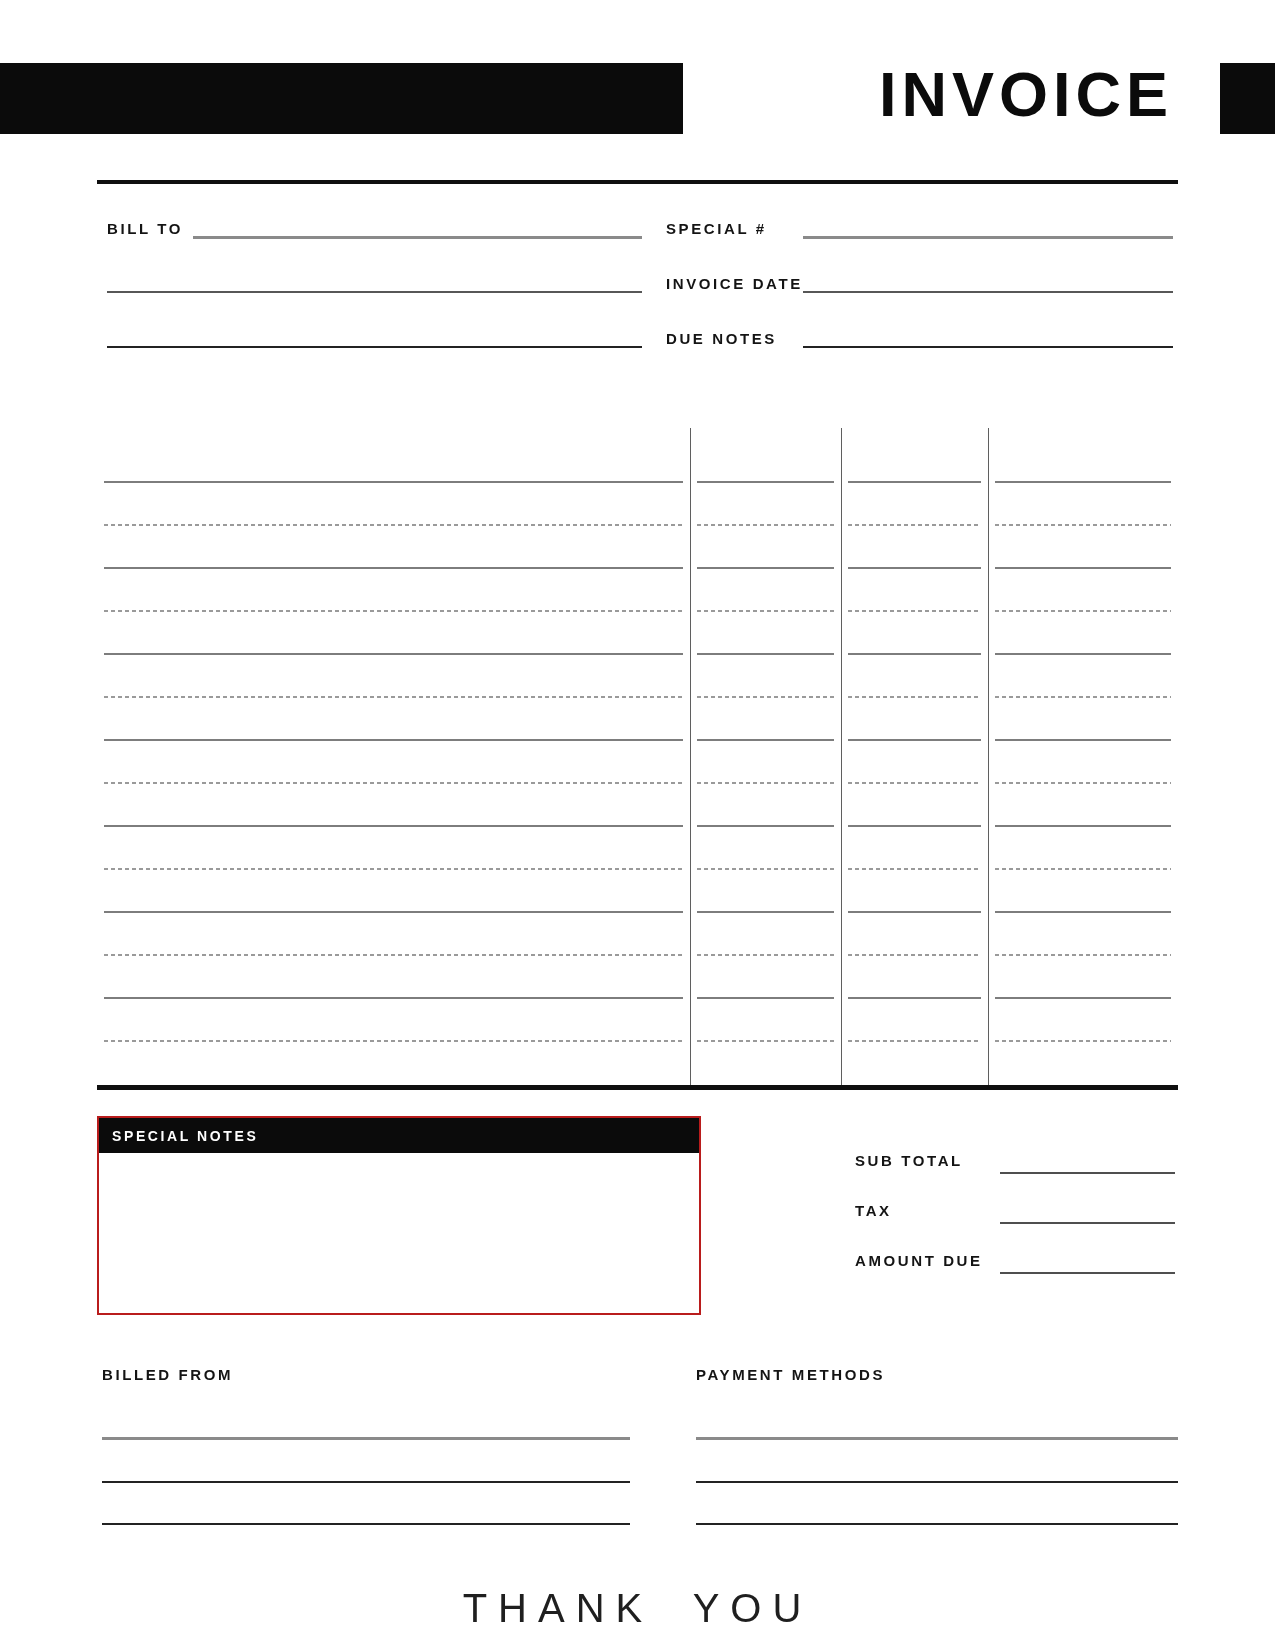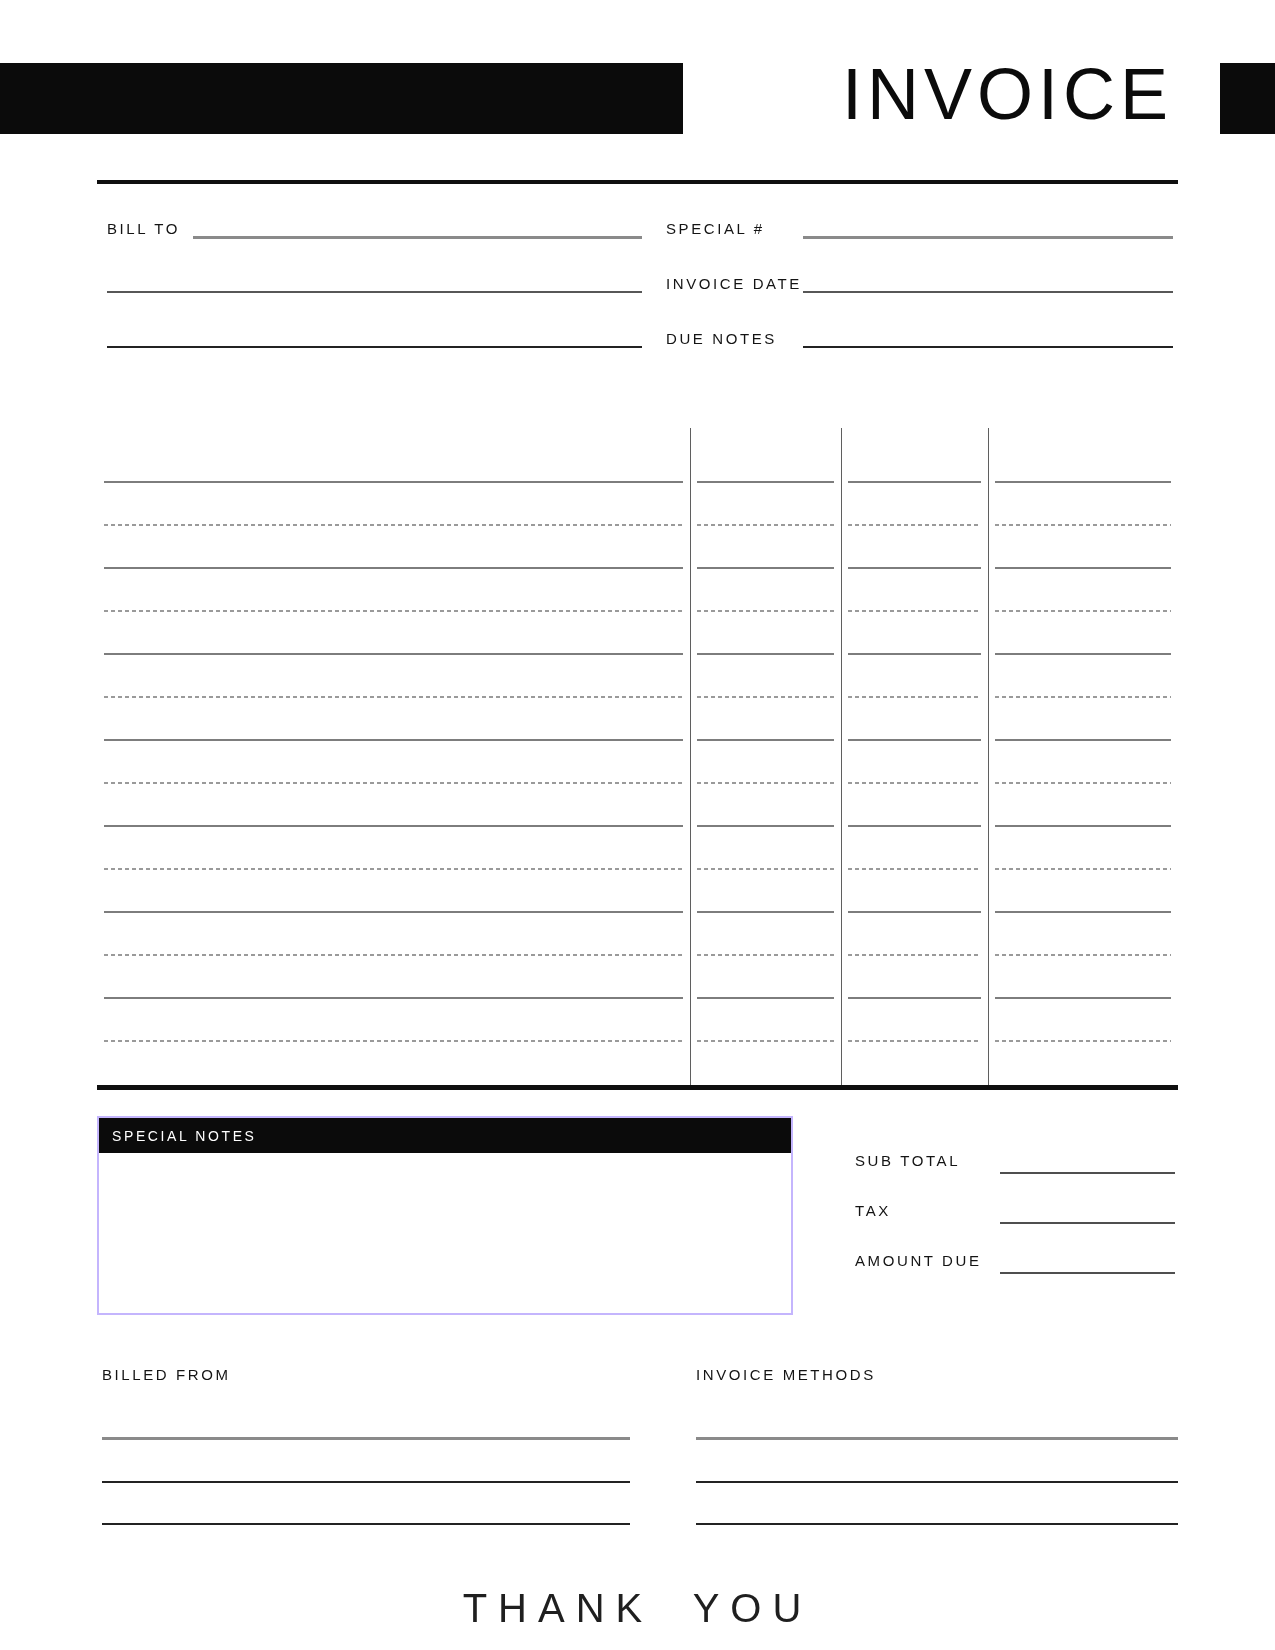--- a/index.html
+++ b/index.html
@@ -5,46 +5,46 @@
   html,body{margin:0;padding:0;background:#ffffff;}
   .page{
     position:relative;width:1275px;height:1650px;background:#fff;
     font-family:"Liberation Sans",sans-serif;overflow:hidden;
   }
   
   .top-bar{position:absolute;left:0;top:63px;width:683px;height:71px;background:#0b0b0b;}
   .top-square{position:absolute;left:1220px;top:63px;width:55px;height:71px;background:#0b0b0b;}
   .title{
     position:absolute;right:102px;top:59px;height:71px;line-height:71px;
-    font-size:72px;font-weight:normal;letter-spacing:5px;color:#0b0b0b;white-space:nowrap;
+    font-size:63px;font-weight:bold;letter-spacing:5px;color:#0b0b0b;white-space:nowrap;
   }
   .rule-top{position:absolute;left:97px;top:180px;width:1081px;height:4px;background:#0f0f0f;}
   
   .lbl{
-    position:absolute;font-size:15px;font-weight:normal;letter-spacing:2.6px;
+    position:absolute;font-size:15px;font-weight:bold;letter-spacing:2.6px;
     color:#141414;white-space:nowrap;line-height:18px;
   }
   .lbl.white{color:#ffffff;}
   
   .fline{position:absolute;background:#8a8a8a;height:2.5px;}
   .fline.mid{background:#575757;height:2px;}
   .fline.dark{background:#232323;height:1.5px;}
   
   .thead{position:absolute;left:97px;top:392px;width:1081px;height:36px;background:#0b0b0b;}
   .thead .lbl{top:10px;}
   .vline{position:absolute;top:428px;height:657px;width:1px;background:#5f5f5f;}
   .rowline{position:absolute;height:2px;}
   .rowline.solid{background:#7d7d7d;}
   .rowline.dashed{height:2px;background:repeating-linear-gradient(90deg,#9a9a9a 0 4px,transparent 4px 7px);}
   .trow{position:absolute;left:97px;width:1081px;height:43px;}
   .rule-bottom{position:absolute;left:97px;top:1085px;width:1081px;height:5px;background:#0f0f0f;}
   
   .notes-box{
-    position:absolute;left:97px;top:1116px;width:696px;height:199px;
-    border:2px solid #c4b5fd;box-sizing:border-box;background:#fff;
+    position:absolute;left:97px;top:1116px;width:604px;height:199px;
+    border:2px solid #b91c1c;box-sizing:border-box;background:#fff;
   }
   .notes-head{position:absolute;left:0;top:0;right:0;height:35px;background:#0b0b0b;}
   .notes-head .lbl{left:13px;top:9px;font-size:14px;}
   .notes-area{position:absolute;left:0;top:35px;right:0;bottom:0;}
   
   .tline{position:absolute;left:1000px;width:175px;height:2px;background:#4f4f4f;}
   
   .thanks{
     position:absolute;left:0;top:1586px;width:1275px;text-align:center;
     font-size:40px;font-weight:300;letter-spacing:11px;word-spacing:18px;
@@ -166,20 +166,20 @@
   <div class="tline" style="top:1222px;"></div>
 
   <span class="lbl" style="left:855px;top:1252px;">AMOUNT DUE</span>
   <div class="tline" style="top:1272px;"></div>
 
   <span class="lbl" style="left:102px;top:1366px;">BILLED FROM</span>
   <div class="fline" style="left:102px;top:1437px;width:528px;"></div>
   <div class="fline dark" style="left:102px;top:1481px;width:528px;height:2px;"></div>
   <div class="fline dark" style="left:102px;top:1523px;width:528px;"></div>
 
-  <span class="lbl" style="left:696px;top:1366px;">INVOICE METHODS</span>
+  <span class="lbl" style="left:696px;top:1366px;">PAYMENT METHODS</span>
   <div class="fline" style="left:696px;top:1437px;width:482px;"></div>
   <div class="fline dark" style="left:696px;top:1481px;width:482px;height:2px;"></div>
   <div class="fline dark" style="left:696px;top:1523px;width:482px;"></div>
 
   <div class="thanks">THANK YOU</div>
 
 </div>
 
 </body></html>

